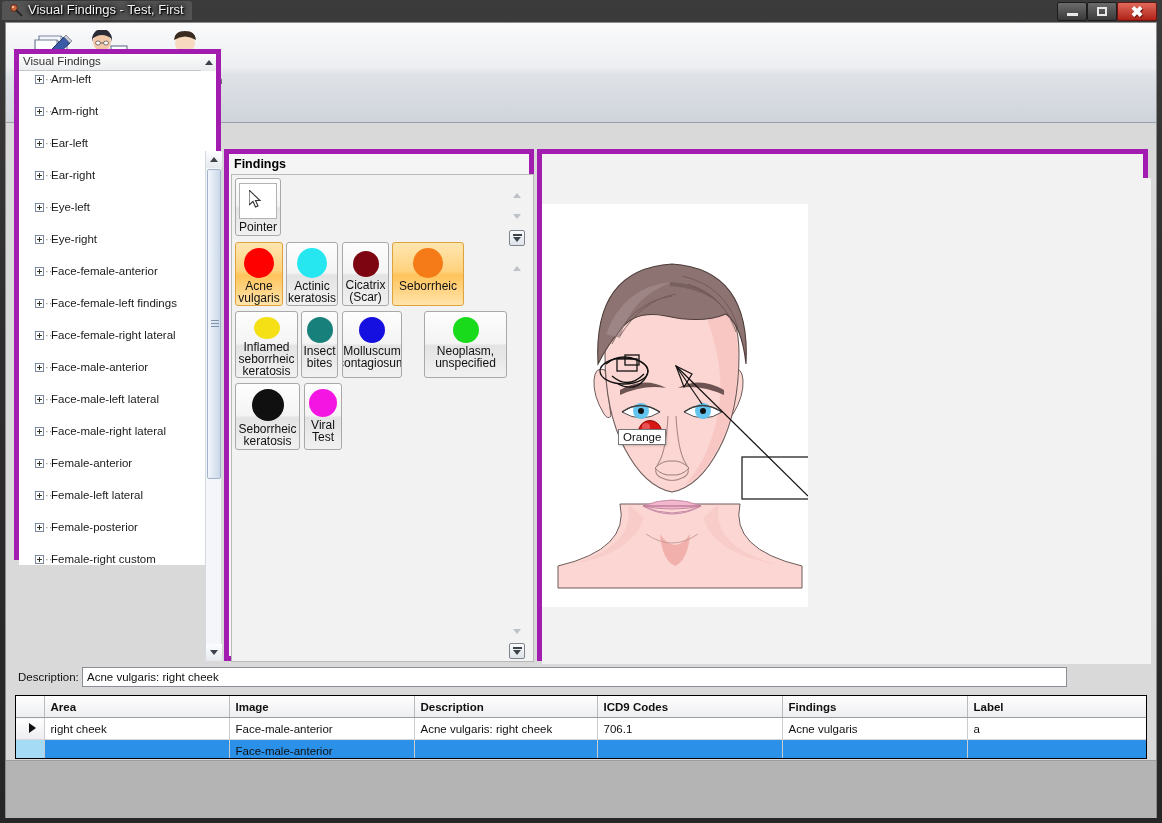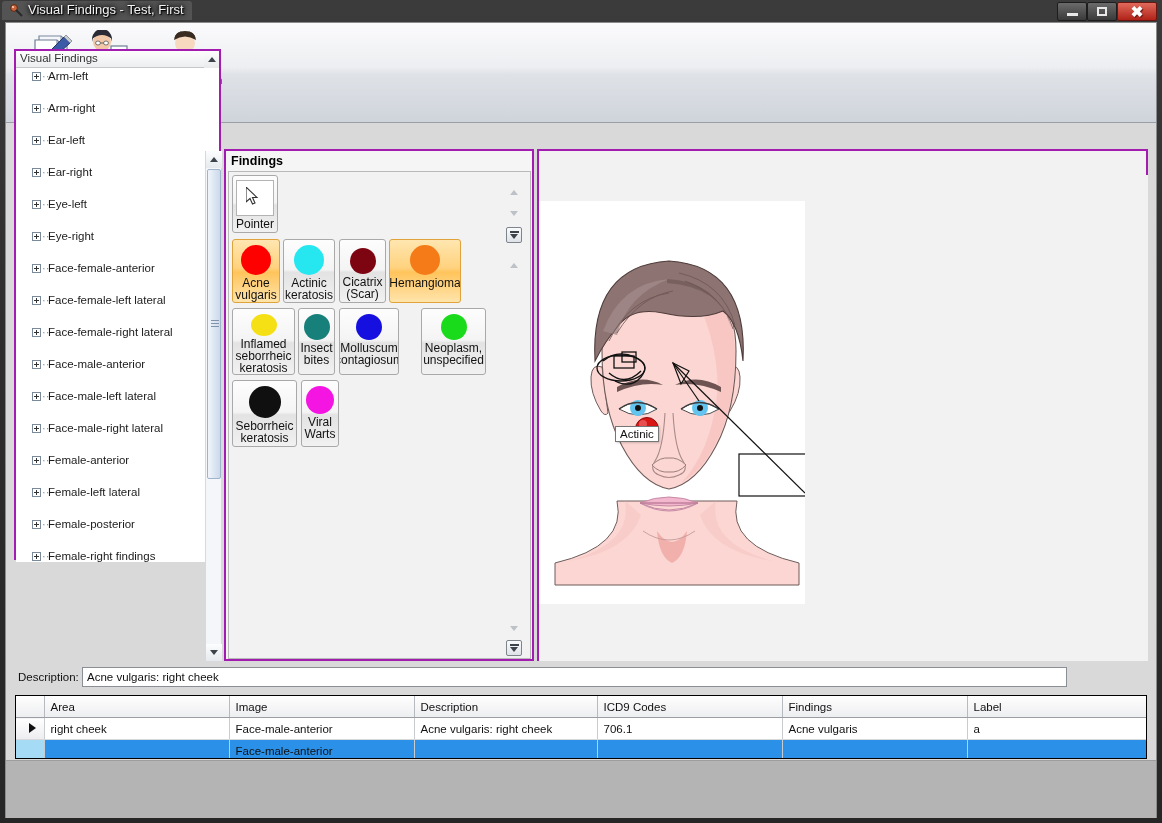--- a/index.html
+++ b/index.html
@@ -75,21 +75,21 @@
   }
   .tbbtn .lbl{
     margin-top:2px;text-align:center;font-size:11.5px;color:#111;line-height:13px;
     width:74px;
   }
   .icon-box{width:46px;height:42px;position:relative;}
 
   .panel-border{
     position:absolute;
     background:#f3f3f3;
-    border:2px solid #a21caf;
+    border:5px solid #a21caf;
     box-sizing:border-box;
   }
 
   
   #tree-panel{left:8px;top:26px;width:207px;height:511px;background:#fff;}
   #tree-head{
     position:absolute;left:0;top:0;width:100%;height:17px;
     background:linear-gradient(to bottom,#fdfdfd,#eceef0);
     border-bottom:1px solid #c4c8cc;
     box-sizing:border-box;
@@ -211,21 +211,21 @@
   
   #grid{
     position:absolute;left:9px;top:672px;width:1132px;height:64px;
     background:#fff;border:1px solid #000;box-sizing:border-box;
     overflow:hidden;
   }
   #grid table{border-collapse:collapse;width:100%;table-layout:fixed;}
   #grid th{
     background:linear-gradient(to bottom,#fefefe,#edeef0);
     border-right:1px solid #b7bbbf;border-bottom:1px solid #9a9da1;
-    font-weight:normal;font-size:11.5px;color:#111;text-align:left;
+    font-weight:bold;font-size:11.5px;color:#111;text-align:left;
     padding:3px 0 3px 6px;height:15px;
   }
   #grid td{
     border-right:1px solid #c9cccf;border-bottom:1px solid #d6d8da;
     font-size:11.5px;color:#111;padding:2px 0 2px 6px;height:17px;
     overflow:hidden;white-space:nowrap;
   }
   tr.selected td{background:#2a90e8;color:#fff;border-right-color:#4fa3ec;border-bottom-color:#2a90e8;}
   tr.selected td.rowhdr{background:#a6dbf5;}
   td.rowhdr,th.rowhdr{
@@ -380,21 +380,21 @@
             <span class="tlabel">Eye-right</span>
           </div>
           <div class="tnode" style="top: 96px;">
             <span class="plusbox"></span>
             <span class="tdots">··</span>
             <span class="tlabel">Face-female-anterior</span>
           </div>
           <div class="tnode" style="top: 112px;">
             <span class="plusbox"></span>
             <span class="tdots">··</span>
-            <span class="tlabel">Face-female-left lateral</span>
+            <span class="tlabel">Face-female-left findings</span>
           </div>
           <div class="tnode" style="top: 128px;">
             <span class="plusbox"></span>
             <span class="tdots">··</span>
             <span class="tlabel">Face-female-right lateral</span>
           </div>
           <div class="tnode" style="top: 144px;">
             <span class="plusbox"></span>
             <span class="tdots">··</span>
             <span class="tlabel">Face-male-anterior</span>
@@ -420,21 +420,21 @@
             <span class="tlabel">Female-left lateral</span>
           </div>
           <div class="tnode" style="top: 224px;">
             <span class="plusbox"></span>
             <span class="tdots">··</span>
             <span class="tlabel">Female-posterior</span>
           </div>
           <div class="tnode" style="top: 240px;">
             <span class="plusbox"></span>
             <span class="tdots">··</span>
-            <span class="tlabel">Female-right findings</span>
+            <span class="tlabel">Female-right custom</span>
           </div>
         </div>
     </div>
 
     <div id="tree-vsb">
       <div class="sb-arrow" style="position:absolute;left:0;top:0;">
         <div class="tri-up dark"></div>
       </div>
       <div id="tree-thumb">
         <div class="grip">
@@ -470,45 +470,45 @@
             <div class="fbtn" style="left: 54px; top: 67px; width: 52px; height: 64px;">
               <span class="dot" style="width: 30px; height: 30px; background: rgb(38, 230, 240); margin-top: 2px;"></span>
               <span class="fb-label">Actinic keratosis</span>
             </div>
             <div class="fbtn" style="left: 110px; top: 67px; width: 47px; height: 64px; justify-content: center;">
               <span class="dot" style="width: 26px; height: 26px; background: rgb(125, 5, 18); margin-top: 2px;"></span>
               <span class="fb-label">Cicatrix (Scar)</span>
             </div>
             <div class="fbtn sel" style="left: 160px; top: 67px; width: 72px; height: 64px;">
               <span class="dot" style="width: 30px; height: 30px; background: rgb(244, 123, 24); margin-top: 2px;"></span>
-              <span class="fb-label">Hemangioma</span>
+              <span class="fb-label">Seborrheic</span>
             </div>
             <div class="fbtn" style="left: 3px; top: 136px; width: 63px; height: 67px;">
               <span class="dot" style="width: 26px; height: 26px; background: rgb(245, 224, 21); margin-top: 2px;"></span>
               <span class="fb-label">Inflamed seborrheic keratosis</span>
             </div>
             <div class="fbtn" style="left: 69px; top: 136px; width: 37px; height: 67px;">
               <span class="dot" style="width: 26px; height: 26px; background: rgb(24, 128, 122); margin-top: 2px;"></span>
               <span class="fb-label">Insect bites</span>
             </div>
             <div class="fbtn" style="left: 110px; top: 136px; width: 60px; height: 67px;">
               <span class="dot" style="width: 26px; height: 26px; background: rgb(21, 16, 224); margin-top: 2px;"></span>
               <span class="fb-label">Molluscum contagiosum</span>
             </div>
-            <div class="fbtn" style="left: 192px; top: 136px; width: 65px; height: 67px;">
+            <div class="fbtn" style="left: 192px; top: 136px; width: 83px; height: 67px;">
               <span class="dot" style="width: 26px; height: 26px; background: rgb(25, 219, 27); margin-top: 2px;"></span>
               <span class="fb-label">Neoplasm, unspecified</span>
             </div>
             <div class="fbtn" style="left: 3px; top: 208px; width: 65px; height: 67px;">
               <span class="dot" style="width: 32px; height: 32px; background: rgb(16, 16, 16); margin-top: 2px;"></span>
               <span class="fb-label">Seborrheic keratosis</span>
             </div>
             <div class="fbtn" style="left: 72px; top: 208px; width: 38px; height: 67px;">
               <span class="dot" style="width: 28px; height: 28px; background: rgb(245, 21, 227); margin-top: 2px;"></span>
-              <span class="fb-label">Viral Warts</span>
+              <span class="fb-label">Viral Test</span>
             </div>
           </div>
 
         <div class="spin ghost" style="left:277px;top:12px;">
           <div class="tri-up"></div>
         </div>
         <div class="spin ghost" style="left:277px;top:33px;">
           <div class="tri-dn"></div>
         </div>
         <div class="spin strong" style="left:277px;top:55px;flex-direction:column;">
@@ -522,21 +522,21 @@
         <div class="spin ghost" style="left:277px;top:448px;">
           <div class="tri-dn"></div>
         </div>
         <div class="spin strong" style="left:277px;top:468px;flex-direction:column;">
           <div class="dbar"></div>
           <div class="tri-dn dark"></div>
         </div>
 
       </div>
 
-      <div id="tooltip">Actinic</div>
+      <div id="tooltip">Orange</div>
     </div>
 
     <div class="panel-border" id="vis-panel">
       <div id="vis-body">
         <div id="vis-canvas">
           <svg width="266" height="403" viewBox="0 0 266 403">
             <rect x="0" y="0" width="266" height="403" fill="#ffffff"></rect>
 
             <path d="M78 300 q10 45 -62 62 l0 22 l244 0 l0 -22 q-72 -17 -62 -62 z" fill="#fbd6d2" stroke="#6d5b59" stroke-width="1"></path>
             <path d="M86 300 q8 42 -56 60 l0 0 q60 -10 72 -46 z" fill="#f7c4c1" opacity=".6"></path>

